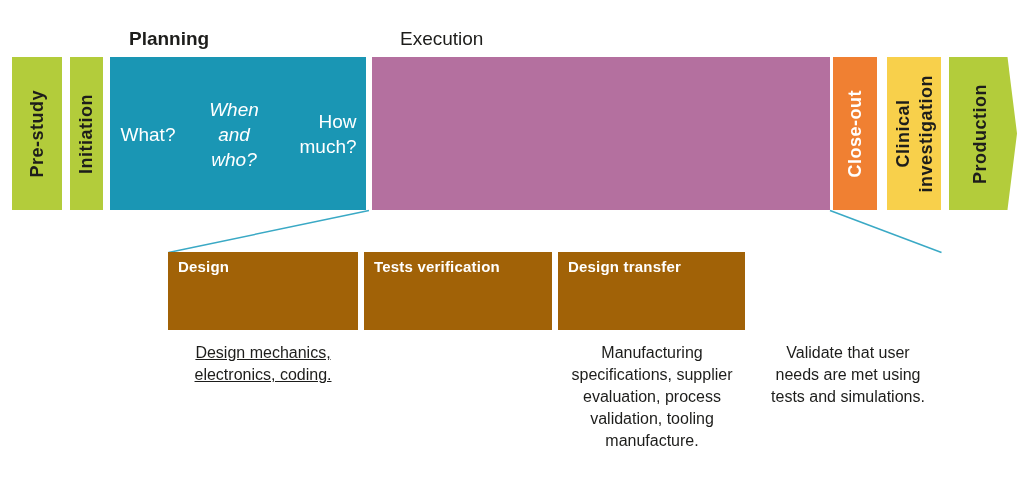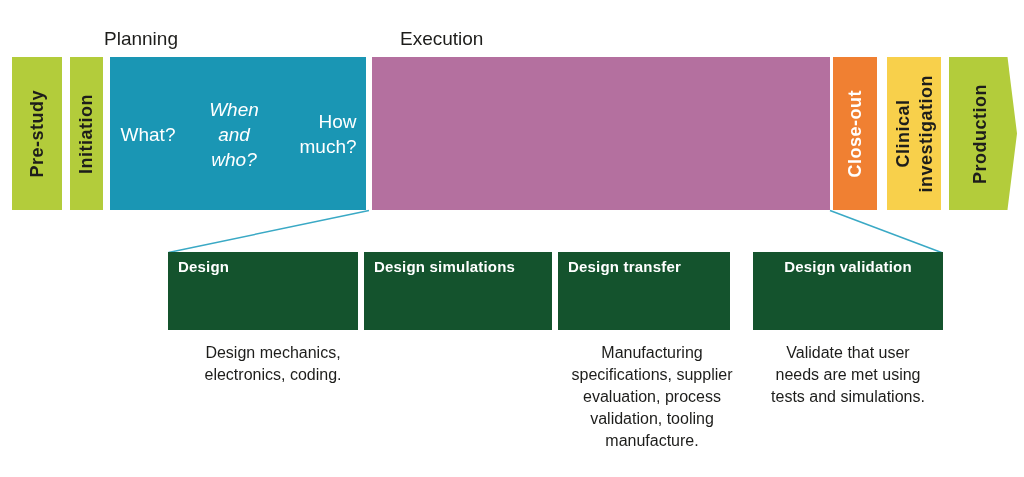--- a/index.html
+++ b/index.html
@@ -18,21 +18,21 @@
 
   
   .stage-label {
     position: absolute;
     top: 28px;
     font-size: 19px;
     font-weight: 400;
     color: #1d1d1b;
     white-space: nowrap;
   }
-  .stage-label.planning { left: 104px; }
+  .stage-label.planning { left: 129px; font-weight: bold; }
   .stage-label.execution { left: 372px; margin-left: 28px; }
 
   
   .phase-box {
     position: absolute;
     top: 57px;
     height: 153px;
     display: flex;
     align-items: center;
     justify-content: center;
@@ -84,49 +84,49 @@
     left: 0; top: 0;
     width: 1024px; height: 477px;
     pointer-events: none;
   }
 
   
   .design-box {
     position: absolute;
     top: 252px;
     height: 78px;
-    background: #14532d;
+    background: #a16207;
     box-sizing: border-box;
     padding: 6px 10px;
   }
   .design-box .title {
     color: #ffffff;
     font-size: 15px;
     font-weight: 700;
     letter-spacing: 0.2px;
     white-space: nowrap;
   }
   .design-box.b1 { left: 168px; width: 190px; }
   .design-box.b2 { left: 364px; width: 188px; }
-  .design-box.b3 { left: 558px; width: 172px; }
+  .design-box.b3 { left: 558px; width: 187px; }
   .design-box.b4 { left: 753px; width: 190px; }
   .design-box.b4 .title { text-align: center; }
 
   
   .design-desc {
     position: absolute;
     top: 342px;
     width: 210px;
     text-align: center;
     white-space: pre-line;
     font-size: 16px;
     line-height: 22px;
     color: #1d1d1b;
   }
-  .design-desc.d1 { left: 168px; }
+  .design-desc.d1 { left: 158px; text-decoration: underline; }
   .design-desc.d2 { left: 353px; }
   .design-desc.d3 { left: 547px; }
   .design-desc.d4 { left: 743px; }
 </style>
 </head>
 <body>
 
 <div class="canvas">
 
   <div class="stage-label planning">Planning</div>
@@ -166,27 +166,24 @@
 
   <svg class="connectors" viewBox="0 0 1024 477" xmlns="http://www.w3.org/2000/svg">
     <line x1="369" y1="210.5" x2="168.5" y2="252.5" stroke="#3aa9c5" stroke-width="1.5"></line>
     <line x1="830" y1="210.5" x2="941.5" y2="252.5" stroke="#3aa9c5" stroke-width="1.5"></line>
   </svg>
 
   <div class="design-box b1">
     <div class="title">Design</div>
   </div>
   <div class="design-box b2">
-    <div class="title">Design simulations</div>
+    <div class="title">Tests verification</div>
   </div>
   <div class="design-box b3">
     <div class="title">Design transfer</div>
-  </div>
-  <div class="design-box b4">
-    <div class="title">Design validation</div>
   </div>
 
   <div class="design-desc d1">Design mechanics,
 electronics, coding.</div>
   <div class="design-desc d4">Validate that user
 needs are met using
 tests and simulations.</div>
   <div class="design-desc d3">Manufacturing
 specifications, supplier
 evaluation, process

